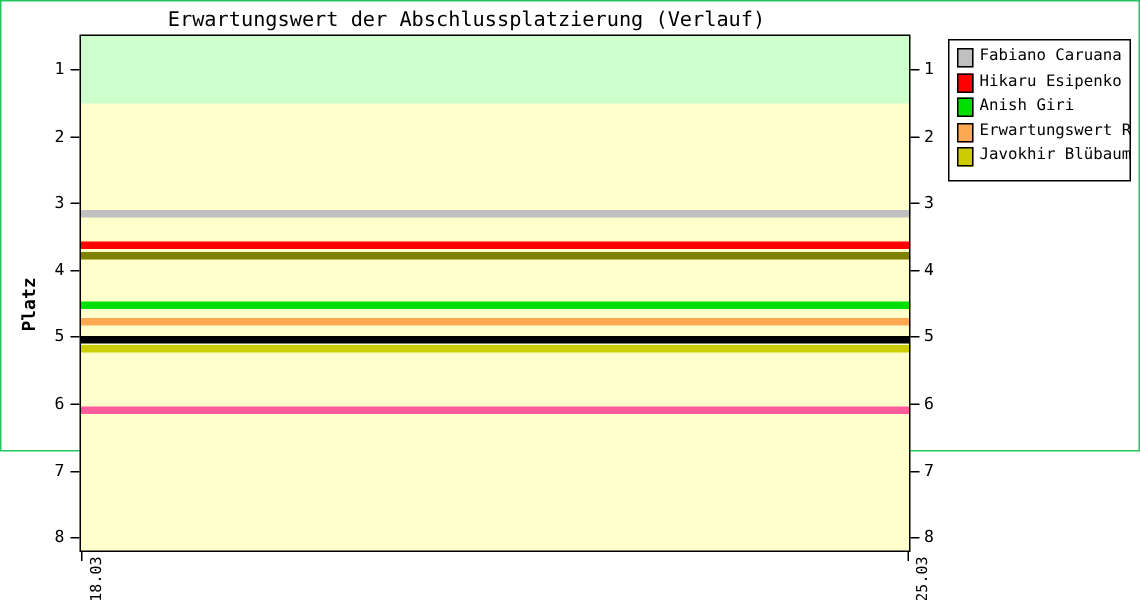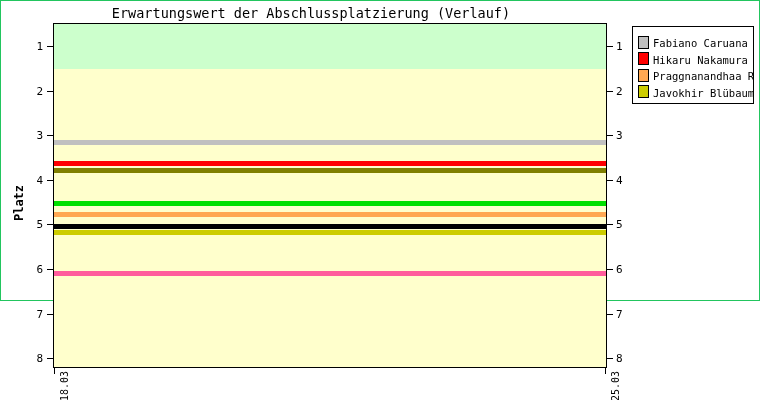--- a/index.html
+++ b/index.html
@@ -91,21 +91,21 @@
   .legend{
     position:absolute;
     left:631px;top:25px;
     width:122px;
     box-sizing:border-box;
     border:1px solid #000;
     background:#ffffff;
     padding:5px 4px 5px 5px;
   }
   .legend-row{
-    display:flex;align-items:flex-end;
+    display:flex;align-items:flex-start;
     height:16.5px;
   }
   .swatch{
     width:11px;height:13px;
     box-sizing:border-box;
     border:1px solid #000;
     flex:0 0 auto;
     margin-right:4px;
   }
   .legend-label{
@@ -180,25 +180,29 @@
 
   <div class="ylabel">Platz</div>
 
   <div class="legend" id="legend">
       <div class="legend-row">
         <span class="swatch" style="background: rgb(192, 192, 192);"></span>
         <span class="legend-label">Fabiano Caruana</span>
       </div>
       <div class="legend-row">
         <span class="swatch" style="background: rgb(255, 0, 0);"></span>
-        <span class="legend-label">Hikaru Nakamura</span>
+        <span class="legend-label">Hikaru Esipenko</span>
+      </div>
+      <div class="legend-row">
+        <span class="swatch" style="background: rgb(0, 224, 0);"></span>
+        <span class="legend-label">Anish Giri</span>
       </div>
       <div class="legend-row">
         <span class="swatch" style="background: rgb(255, 168, 82);"></span>
-        <span class="legend-label">Praggnanandhaa R</span>
+        <span class="legend-label">Erwartungswert R</span>
       </div>
       <div class="legend-row">
         <span class="swatch" style="background: rgb(204, 204, 0);"></span>
         <span class="legend-label">Javokhir Blübaum</span>
       </div>
     </div>
 
 </div>
 
 </body></html>

